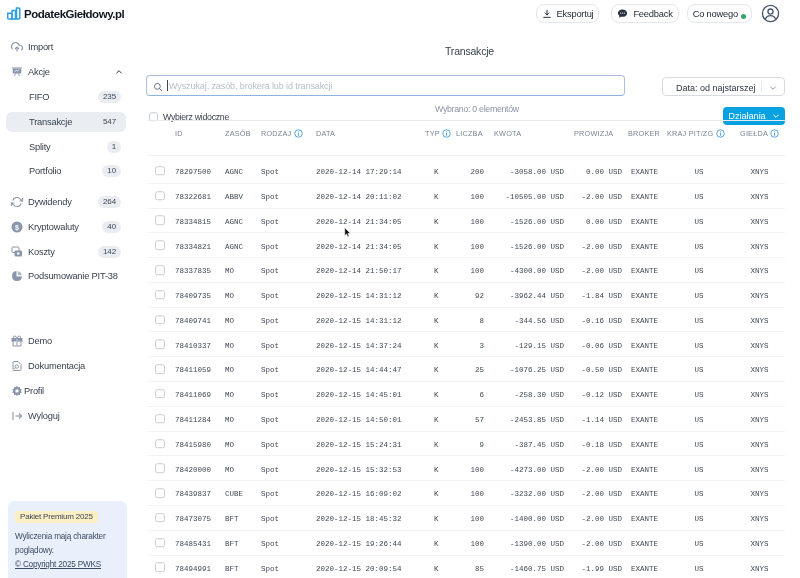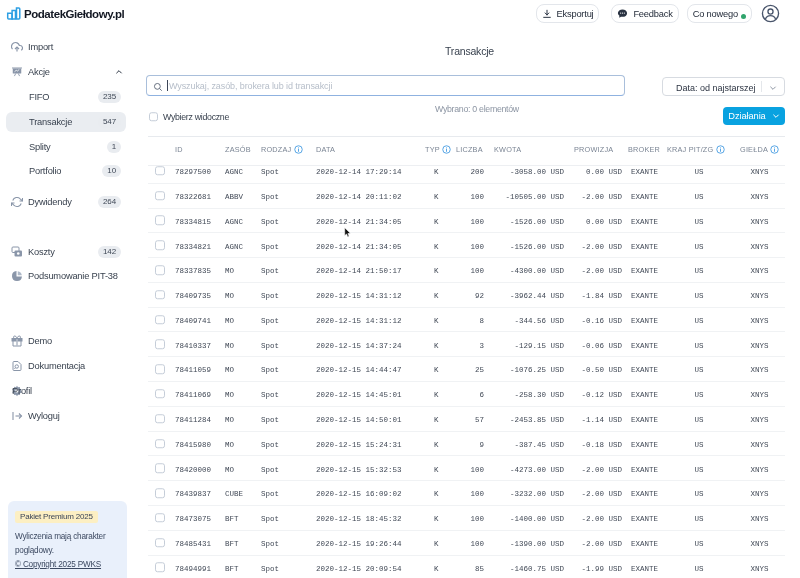--- a/index.html
+++ b/index.html
@@ -32,21 +32,21 @@
 .dd { position:absolute; left:662px; top:77px; width:123px; height:19px;
   border:1px solid #d7dbe1; border-radius:4px; background:#fff; font-size:9px;
   color:#2d3543; }
 .cb { position:absolute; top:50%; transform:translateY(-50%); width:9.5px; height:9.5px;
   border:1px solid #c5cdd8; border-radius:2.5px; background:#fff; }
 .ctrl-txt { position:absolute; font-size:8.8px; letter-spacing:-0.3px; }
 .act { position:absolute; left:723px; top:107px; width:62px; height:18px; background:#09a2e0;
   border-radius:4px; color:#fff; font-size:9.3px; display:flex; align-items:center;
   justify-content:center; letter-spacing:-0.1px; }
 
-.thead { position:absolute; top:136px; left:148px; right:15px; height:30px;
+.thead { position:absolute; top:120px; left:148px; right:15px; height:36px;
   border-top:1px solid #e7eaee; border-bottom:1px solid #edeff2; }
 .thead span { position:absolute; top:8px; font-size:7.3px; color:#7b8594;
   letter-spacing:0.2px; white-space:nowrap; }
 .trow { position:absolute; left:148px; right:15px; height:24.8px;
   border-bottom:1px solid #f0f2f4; }
 .trow .m { position:absolute; top:calc(50% + 1.3px); transform:translateY(-50%);
   font-family:"Liberation Mono", monospace; font-size:7.5px; color:#414956;
   white-space:nowrap; }
 
 .trow span[style] { }
@@ -125,20 +125,28 @@
     </div>
 <div class="sitem" style="top:189.6px">
   <svg class="ic" width="12" height="12" viewBox="0 0 24 24" fill="none" stroke="#8a96a9" stroke-width="2.1">
         <polyline points="23 4 23 10 17 10"></polyline>
         <polyline points="1 20 1 14 7 14"></polyline>
         <path d="M3.51 9a9 9 0 0 1 14.85-3.36L23 10M1 14l4.64 4.36A9 9 0 0 0 20.49 15"></path>
       </svg>
   <span class="txt" style="left:28px">Dywidendy</span>
       <span class="bdg">264</span>
 </div>
+<div class="sitem" style="top:214.4px">
+  <svg class="ic" width="12" height="12" viewBox="0 0 24 24">
+        <circle cx="12" cy="12" r="11" fill="#8a96a9"></circle>
+        <text x="12" y="17" font-size="14" font-family="Liberation Sans" font-weight="bold" fill="#fff" text-anchor="middle">$</text>
+      </svg>
+  <span class="txt" style="left:28px">Kryptowaluty</span>
+      <span class="bdg">40</span>
+</div>
 <div class="sitem" style="top:239.2px">
   <svg class="ic" width="12" height="12" viewBox="0 0 24 24" fill="none">
         <rect x="2" y="2" width="14" height="11" rx="2" stroke="#8a96a9" stroke-width="2"></rect>
         <rect x="7" y="9" width="15" height="12" rx="2" fill="#8a96a9"></rect>
         <circle cx="14.5" cy="15" r="2.6" fill="#fff"></circle>
       </svg>
   <span class="txt" style="left:28px">Koszty</span>
       <span class="bdg">142</span>
 </div>
 <div class="sitem" style="top:264px">
@@ -164,21 +172,21 @@
         <circle cx="11.5" cy="13" r="3.4"></circle>
         <path d="M9 15.5 6.8 17.8"></path>
       </svg>
   <span class="txt" style="left:28px">Dokumentacja</span>
 </div>
 <div class="sitem" style="top:378.6px">
   <svg class="ic" width="12" height="12" viewBox="0 0 24 24" fill="#8a96a9">
         <path d="M12 1.5l2 3.2 3.7-.9.4 3.8 3.6 1.2-2 3.2 2 3.2-3.6 1.2-.4 3.8-3.7-.9-2 3.2-2-3.2-3.7.9-.4-3.8L2.3 15l2-3.2-2-3.2 3.6-1.2.4-3.8 3.7.9z"></path>
         <circle cx="12" cy="11.8" r="3.4" fill="#fff"></circle>
       </svg>
-  <span class="txt" style="left:12px">Profil</span>
+  <span class="txt" style="left:24px">Profil</span>
 </div>
 <div class="sitem" style="top:403.4px">
   <svg class="ic" width="12" height="12" viewBox="0 0 24 24" fill="none" stroke="#8a96a9" stroke-width="2.2">
         <line x1="4" y1="4" x2="4" y2="20"></line>
         <line x1="9" y1="12" x2="21" y2="12"></line>
         <polyline points="16 7 21 12 16 17"></polyline>
       </svg>
   <span class="txt" style="left:28px">Wyloguj</span>
 </div>
 <div style="position:absolute;left:8px;top:501px;width:119px;height:77px;background:#e9f0fb;border-radius:6px 6px 0 0">

